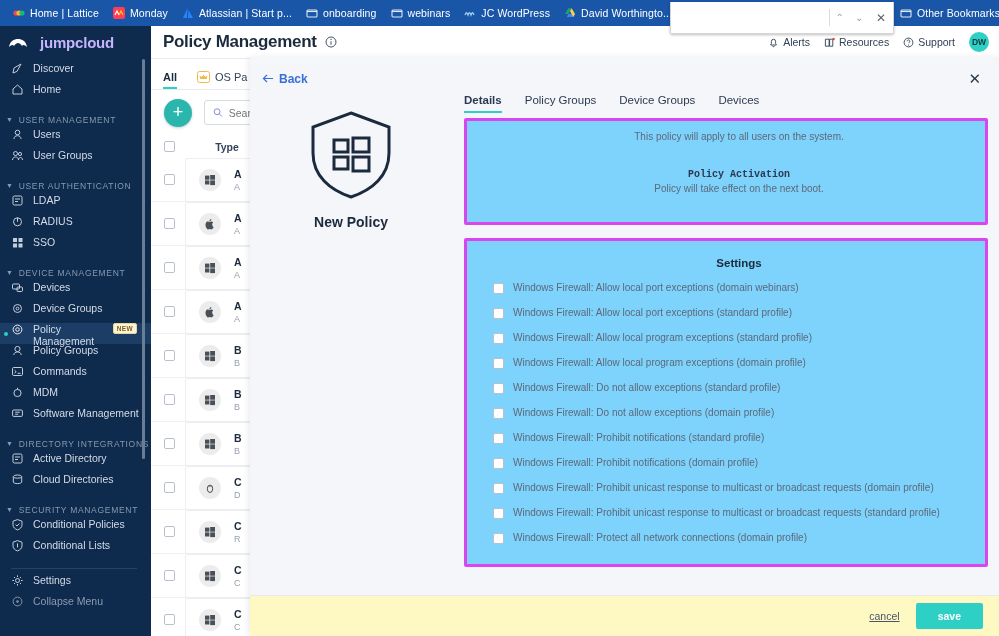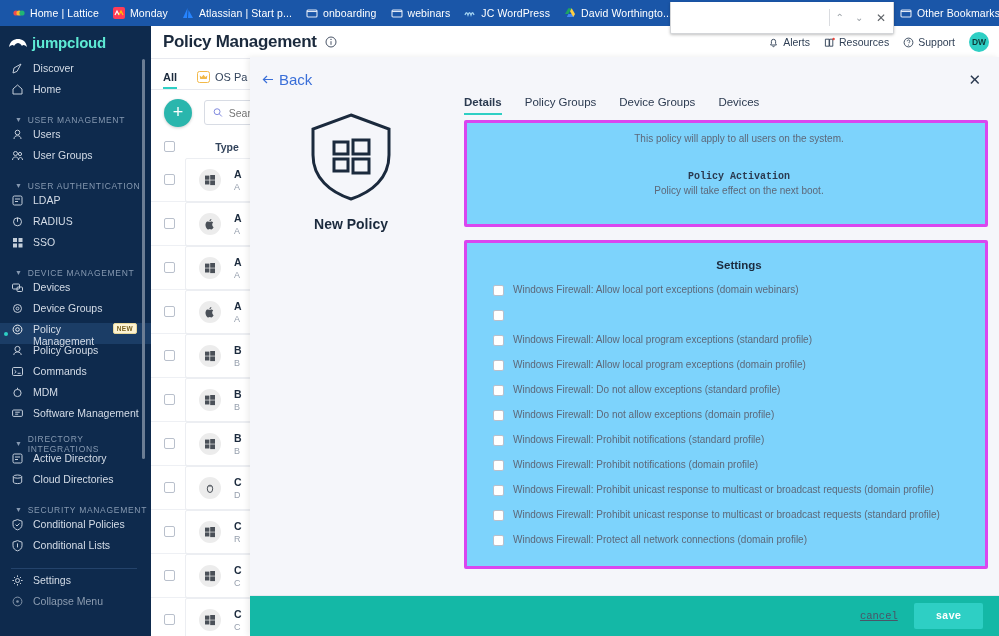--- a/index.html
+++ b/index.html
@@ -46,22 +46,22 @@
     color: #9aa0a6; font-size: 10px; cursor: default; background: none; border: none;
   }
   .find-btn.close { color: #5f6368; font-size: 12px; width: 26px;}
 
   
   .sidebar {
     position: absolute; top: 26px; left: 0; width: 151px; height: 610px;
     background: #0e2a4d; color: #cfd8e3; overflow: hidden;
   }
   .brand {
-    display: flex; align-items: center; gap: 4px;
-    height: 33px; padding-left: 8px; color: #5eead4;
+    display: flex; align-items: center; gap: 12px;
+    height: 33px; padding-left: 8px; color: #c4b5fd;
     font-size: 15px; font-weight: bold; letter-spacing: -.2px;
   }
   .brand-ico { width: 20px; height: 14px; display:block; }
   .nav { height: 577px; overflow: hidden; position: relative; padding-top: 3px;}
   .nav-scroll-track {
     position: absolute; right: 3px; top: 0px; width: 3px; height: 577px;
     background: transparent;
   }
   .nav-scroll-thumb {
     position: absolute; right: 3px; top: 0px; width: 3px; height: 400px;
@@ -75,21 +75,21 @@
   .nav-item .ico { width: 13px; height: 13px; flex:none; display:block; opacity:.92;}
   .nav-item.active { background: #1b3d66; }
   .nav-item.active::before {
     content:""; position:absolute; left: 4px; top: 9px;
     width: 4px; height: 4px; border-radius: 50%; background: #2ecfc4;
   }
   .nav-item.dim { color: #8c9cb0; }
   .nav-group {
     display:flex; align-items:center; gap: 5px;
     font-size: 8.5px; letter-spacing: .7px; color: #8699b1;
-    padding-left: 15px; height: 17px; margin-top: 7px; text-transform: uppercase;
+    padding-left: 6px; height: 17px; margin-top: 7px; text-transform: uppercase;
   }
   .caret { font-size: 7px; line-height: 1; color:#8699b1;}
   .badge-new {
     margin-left: auto; margin-right: 14px;
     background: #fdf3d3; color: #7a6320; border: 1px solid #e7d79a;
     font-size: 6.5px; font-weight: bold; letter-spacing: .4px;
     padding: 1px 3px; border-radius: 2px;
   }
   .nav-div { height:1px; background:#24436b; margin: 8px 14px 5px 11px; }
 
@@ -162,21 +162,21 @@
   .row-name { font-size: 10.5px; font-weight: bold; color:#1b2a3d; }
   .row-sub { font-size: 9px; color:#97a0ae; margin-top: 2px;}
 
   
   .modal {
     position: absolute; left: 250px; top: 57px; width: 749px; height: 579px;
     background: #f5f6fa; z-index: 30; display:flex; flex-direction: column;
     box-shadow: -2px 0 6px rgba(0,0,0,.08);
   }
   .modal-topline { display:flex; align-items: center; padding: 14px 18px 0 12px; }
-  .back-link { display:flex; align-items:center; gap:5px; color:#3a6fd8; font-size: 15px; font-weight: normal; cursor:default;}
+  .back-link { display:flex; align-items:center; gap:5px; color:#3a6fd8; font-size: 12px; font-weight: bold; cursor:default;}
   .back-arrow { width: 12px; height: 11px; display:block;}
   .modal-close { margin-left:auto; color:#2b3a50; font-size: 15px; line-height: 1; cursor:default; font-weight: 300;}
   .modal-body { flex: 1; display:flex; min-height: 0; }
   .modal-left {
     width: 202px; flex: none; display:flex; flex-direction: column;
     align-items: center; padding-top: 22px;
   }
   .shield { width: 94px; height: 94px; display:block;}
   .newpolicy-label { font-size: 14px; font-weight: bold; color:#1b2a3d; margin-top: 12px;}
   .modal-right { flex: 1; display:flex; flex-direction: column; min-width:0; padding-right: 11px;}
@@ -192,21 +192,21 @@
   .card-details .sub { font-size: 10px; color:#5d6879; margin-top: 3px;}
   .card-settings { margin-left: 10px; margin-top: 13px; padding: 16px 0 20px 26px; }
   .card-settings h3 { font-size: 11.5px; color:#1b2a3d; }
   .setting {
     display:flex; align-items: flex-start; gap: 9px; margin-top: 13px;
   }
   .setting .cb { margin-top: 1px; }
   .setting span { font-size: 10px; color:#5d6879; line-height: 1.1;}
   .modal-footer {
     height: 41px; display:flex; align-items:center; justify-content: flex-end;
-    gap: 16px; padding-right: 16px; border-top: 1px solid #e7e9ef; background:#14b8a6;font-family:Liberation Mono, monospace;
+    gap: 16px; padding-right: 16px; border-top: 1px solid #e7e9ef; background:#fef9c3;
   }
   .btn-cancel {
     font-size: 10.5px; color:#4a5costume; color:#4a5568; text-decoration: underline; cursor:default;
     background:none; border:none; font-family: inherit;
   }
   .btn-save {
     background: #2ecfc4; color:#fff; font-size: 10.5px; font-weight: bold;
     border: none; border-radius: 2px; padding: 7px 22px; cursor:default; font-family: inherit;
   }
 </style>
@@ -784,20 +784,21 @@
           </div>
 
           <div class="card card-settings">
             <h3>Settings</h3>
             <div class="setting">
               <span class="cb"></span>
               <span>Windows Firewall: Allow local port exceptions (domain webinars)</span>
             </div>
             <div class="setting">
               <span class="cb"></span>
+              <span>Windows Firewall: Allow local port exceptions (standard profile)</span>
             </div>
             <div class="setting">
               <span class="cb"></span>
               <span>Windows Firewall: Allow local program exceptions (standard profile)</span>
             </div>
             <div class="setting">
               <span class="cb"></span>
               <span>Windows Firewall: Allow local program exceptions (domain profile)</span>
             </div>
             <div class="setting">

